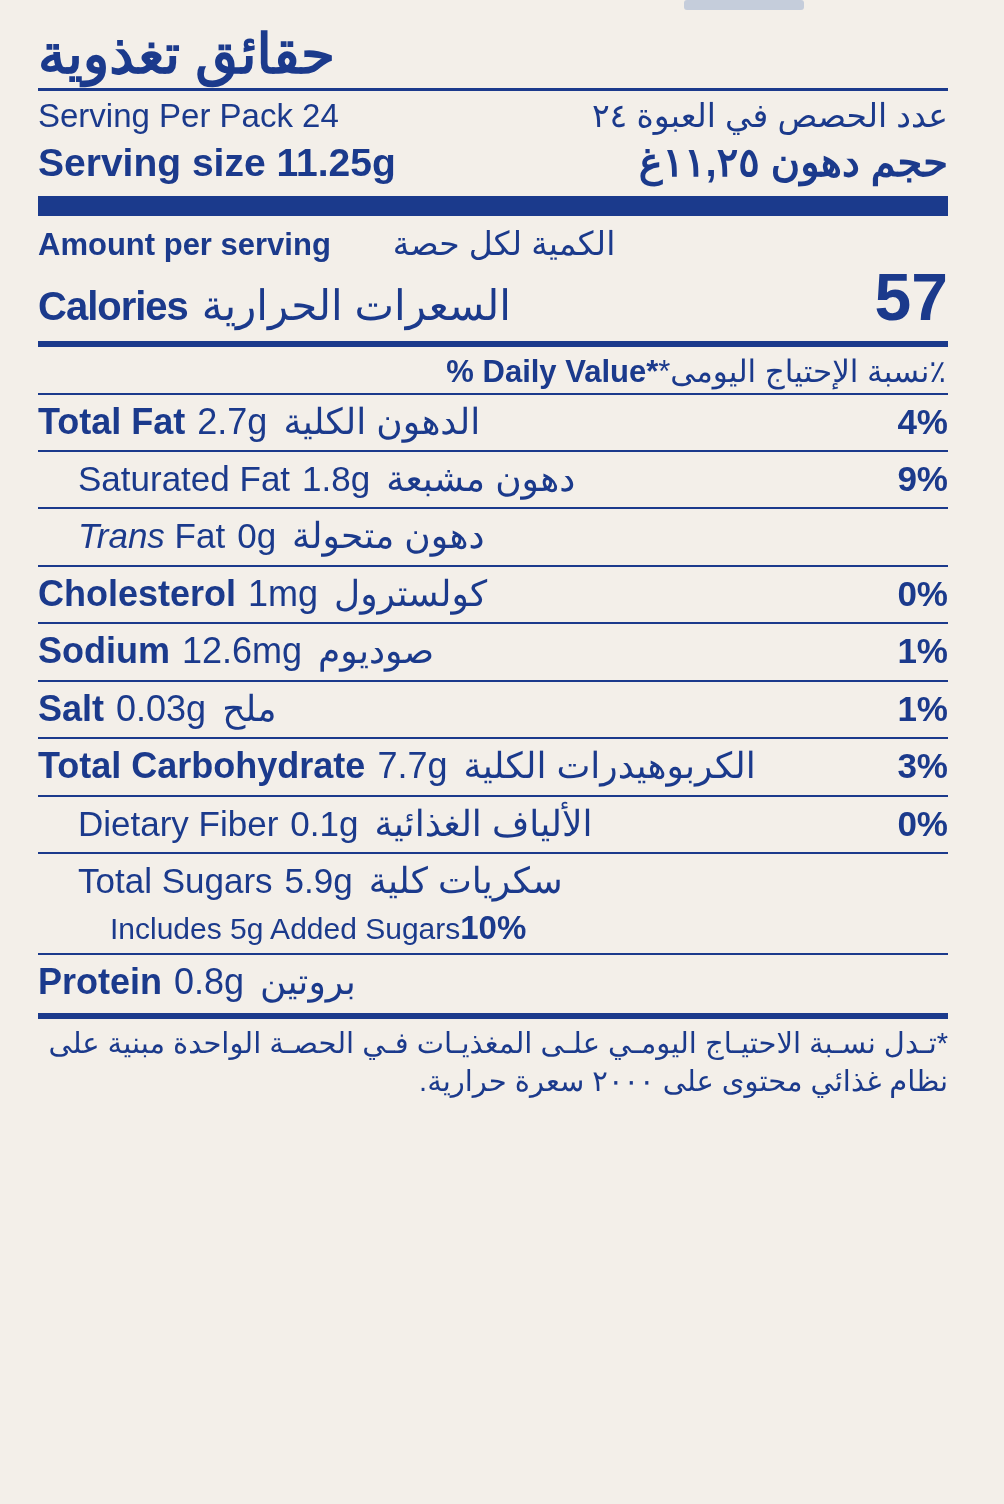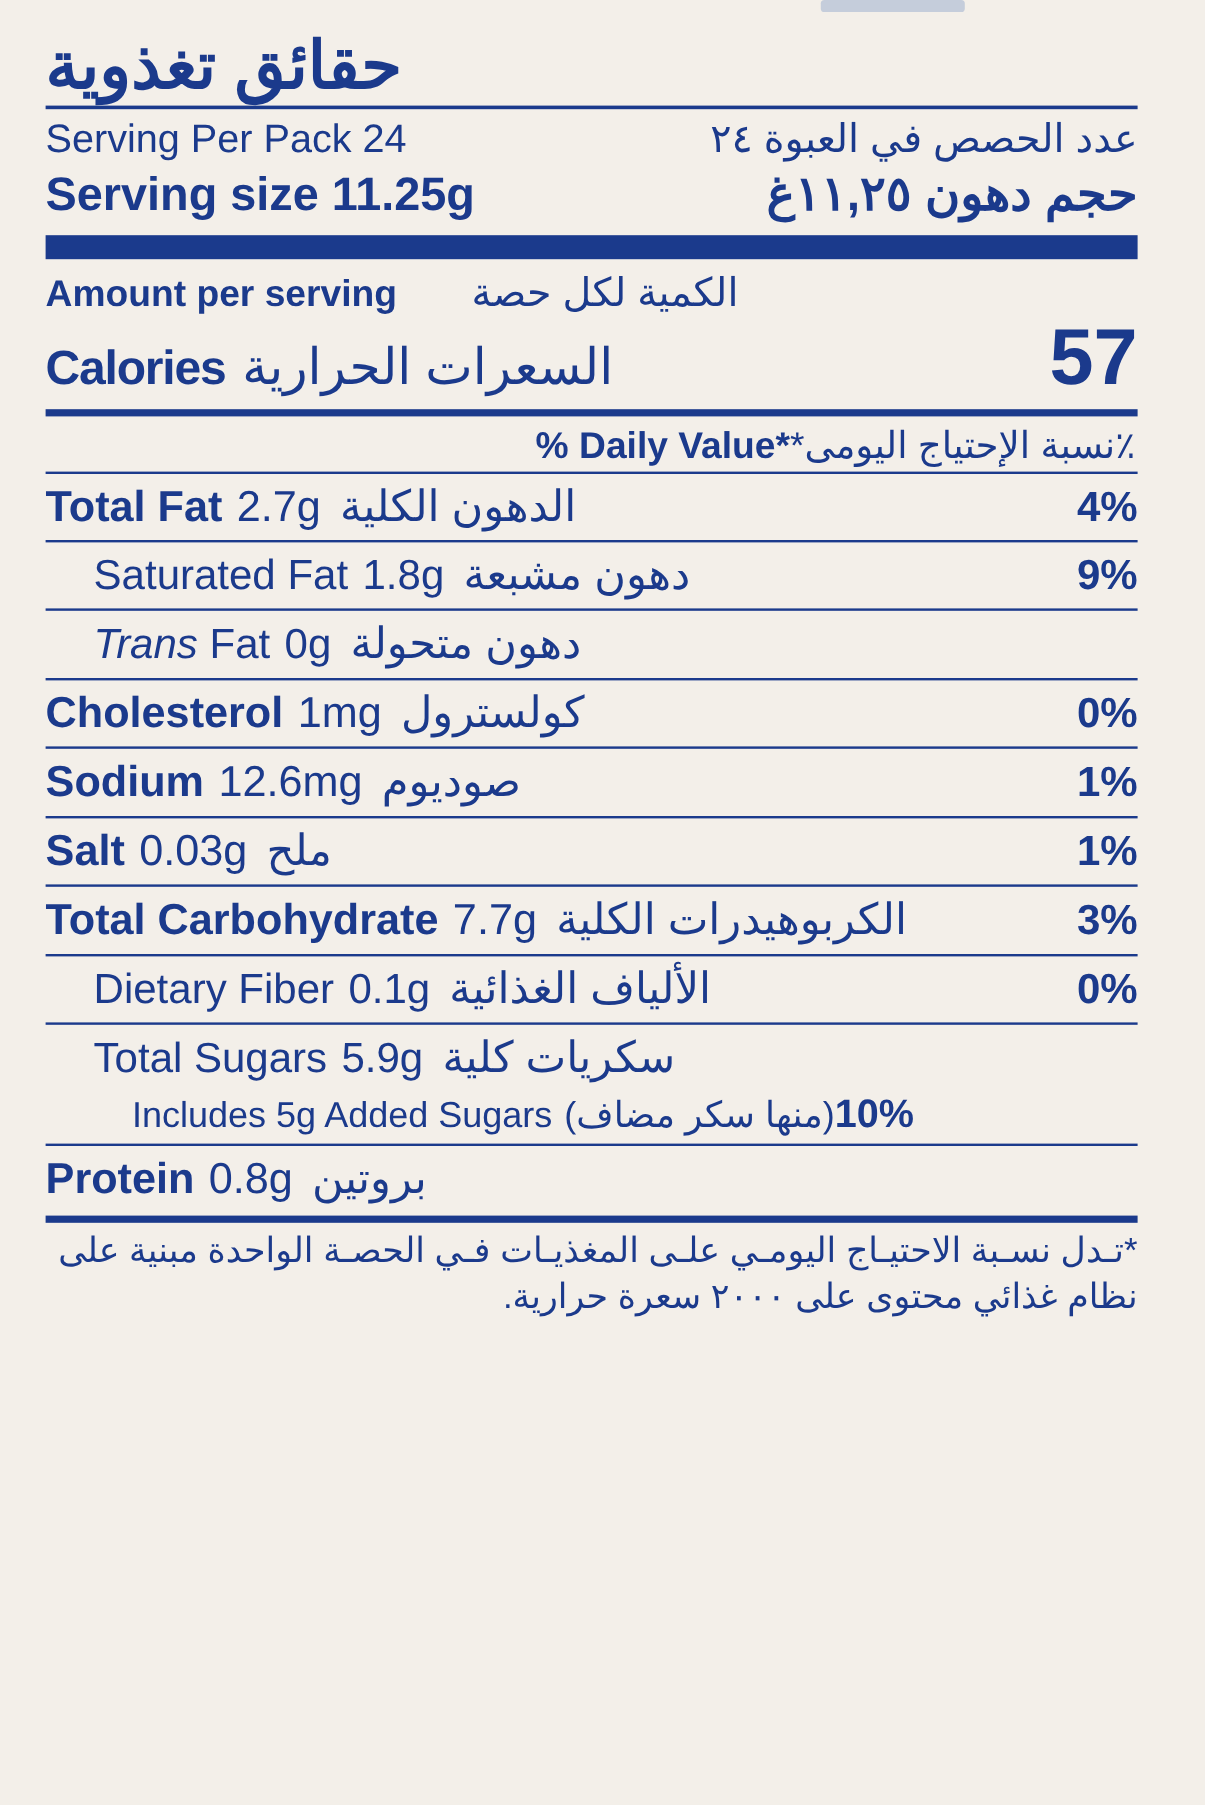--- a/index.html
+++ b/index.html
@@ -286,21 +286,20 @@
         <span class="name ltr">Total Sugars</span>
         <span class="val ltr">5.9g</span>
         <span class="ar rtl">سكريات كلية</span>
       </div>
       <div class="pct ltr"></div>
     </div>
 
     <div class="added">
       <div class="lbl" style="display:flex;align-items:baseline;">
         <span class="ltr">Includes 5g  Added Sugars</span>
-        <span class="rtl" style="margin-left:10px;">(منها سكر مضاف)</span>
       </div>
       <div class="pct ltr">10%</div>
     </div>
     <div class="rule-hair"></div>
 
     <div class="nut">
       <div class="lbl">
         <span class="name ltr">Protein</span>
         <span class="val ltr">0.8g</span>
         <span class="ar rtl">بروتين</span>

